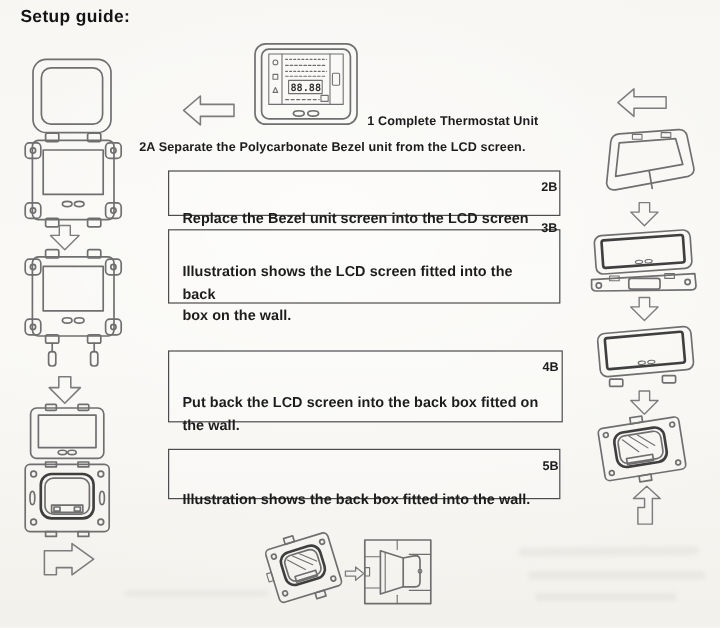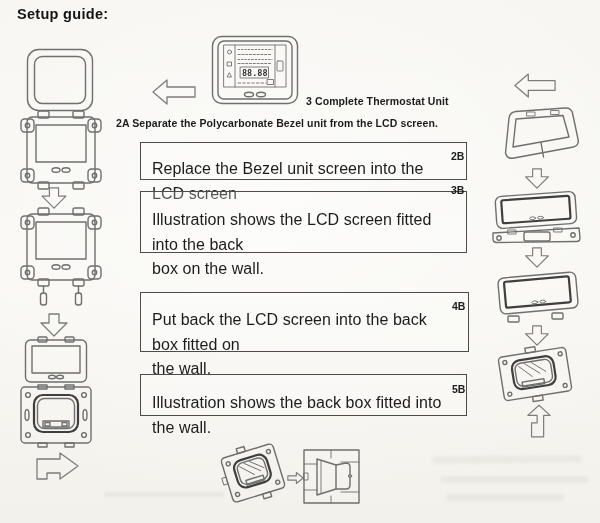--- a/index.html
+++ b/index.html
@@ -23,21 +23,21 @@
     line-height:1.55;letter-spacing:.1px;
   }
   .nowrap{white-space:nowrap}
   .pre{white-space:pre-line}
   .tbox{
     position:absolute;border:1.3px solid #4c4c4c;background:rgba(255,255,255,.25);
     display:flex;align-items:center;padding:2px 11px;
   }
   .tbox.top{align-items:center;padding-top:6px}
   .tbox .txt{
-    font-size:16px;font-weight:normal;color:#1c1c1c;line-height:1.55;
+    font-size:12px;font-weight:bold;color:#1c1c1c;line-height:1.55;
     letter-spacing:.05px;white-space:pre-line;margin-top:42px;
   }
   .blabel{position:absolute;font-size:10.5px;font-weight:bold;color:#1c1c1c}
   .fig{position:absolute}
   .fig svg{display:block;width:100%;height:100%;overflow:visible}
   .lineart *{fill:none;stroke:#6f6f6f;stroke-width:1.4;stroke-linejoin:round;stroke-linecap:round}
   .lineart .thin{stroke-width:.9}
   .lineart .bold{stroke-width:2.2;stroke:#3f3f3f}
   .lineart .txtfill{fill:#2e2e2e;stroke:none;font-family:"DejaVu Sans Mono",monospace;font-weight:bold}
   .arrow svg *{fill:none;stroke:#7c7c7c;stroke-width:1.3;stroke-linejoin:round}
@@ -176,21 +176,21 @@
       <rect x="29.5" y="32" width="28" height="11" class="thin"></rect>
       <text x="31" y="40.5" font-size="8.5" class="txtfill">88.88</text>
       <line x1="27" y1="48" x2="55" y2="48" class="thin" stroke-dasharray="2.6 2"></line>
       <rect x="56.5" y="44.5" width="6" height="5" class="thin"></rect>
       <rect x="66" y="26" width="6" height="10" rx="1" class="thin"></rect>
       <ellipse cx="38" cy="59.5" rx="4.5" ry="2.2"></ellipse>
         <ellipse cx="50" cy="59.5" rx="4.5" ry="2.2"></ellipse>
     </svg>
   </div>
 
-  <div class="cap nowrap" style="left:306px;top:93px">3 Complete Thermostat Unit</div>
+  <div class="cap nowrap" style="left:306px;top:93px">1 Complete Thermostat Unit</div>
 
   <div class="cap nowrap" style="left:116px;top:115px">2A Separate the Polycarbonate Bezel unit from the LCD screen.</div>
 
   <div class="tbox" style="left:140px;top:142px;width:303px;height:32px">
     <span class="txt">Replace the Bezel unit screen into the LCD screen</span>
   </div>
   <div class="blabel" style="left:451px;top:150px">2B</div>
 
   <div class="tbox top" style="left:140px;top:191px;width:303px;height:52px">
     <span class="txt">Illustration shows the LCD screen fitted into the back

